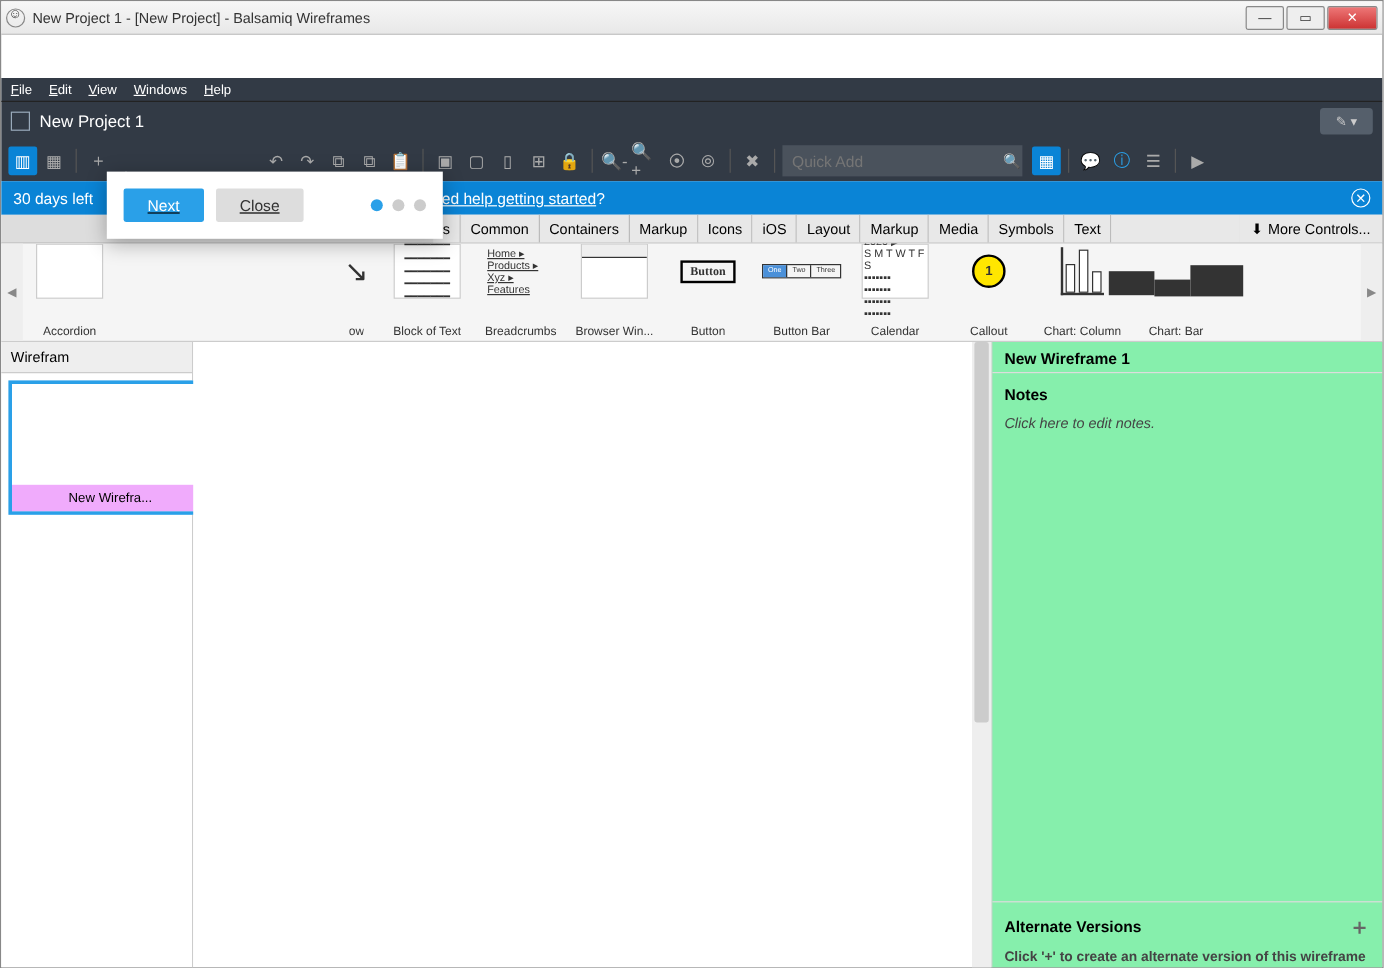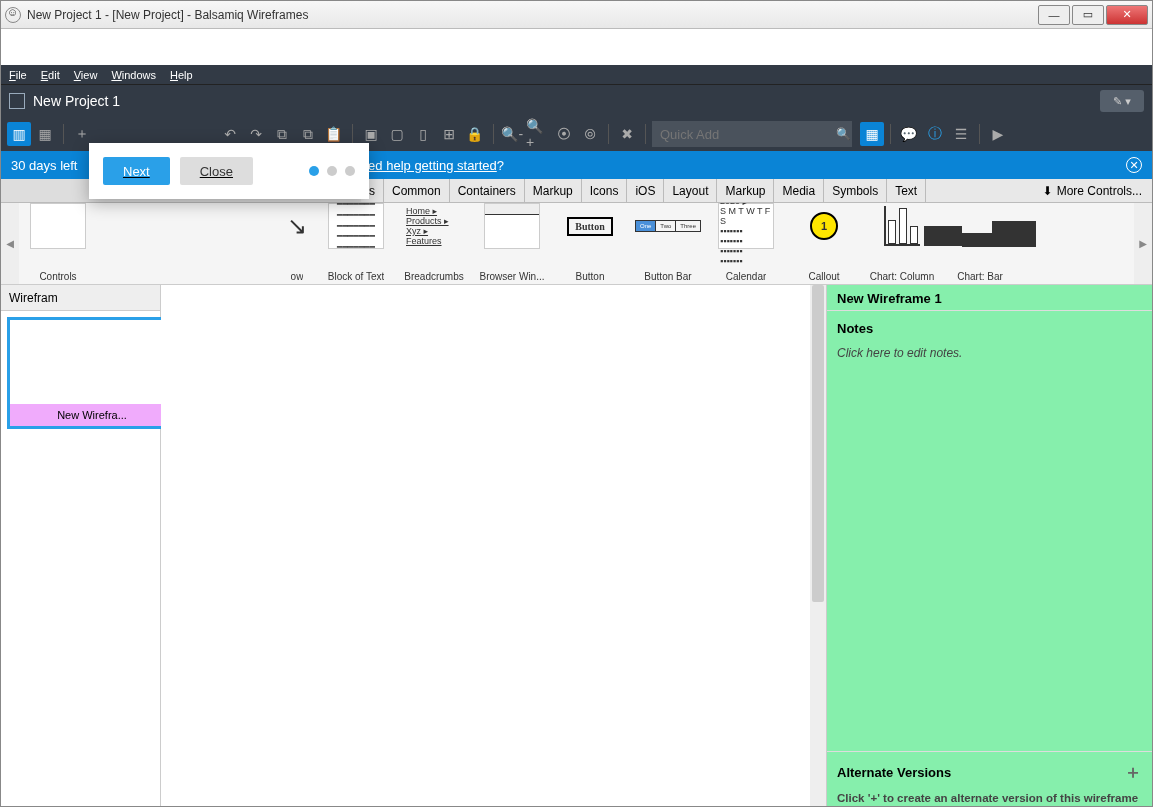--- a/index.html
+++ b/index.html
@@ -202,21 +202,21 @@
       <span>⬇</span>
       <span>More Controls...</span>
     </div>
 </div>
 
 <div class="library">
   <div class="navarrow">◀</div>
   <div class="items">
     <div class="lib-item">
       <div class="thumb th-accordion"></div>
-      <div class="label">Controls</div>
+      <div class="label">Accordion</div>
     </div>
     <div class="lib-item" style="width:60px">
         <div class="thumb" style="visibility:hidden"></div>
         <div class="label"></div>
       </div>
     <div class="lib-item" style="width:60px">
         <div class="thumb" style="visibility:hidden"></div>
         <div class="label"></div>
       </div>
     <div class="lib-item" style="width:60px">

